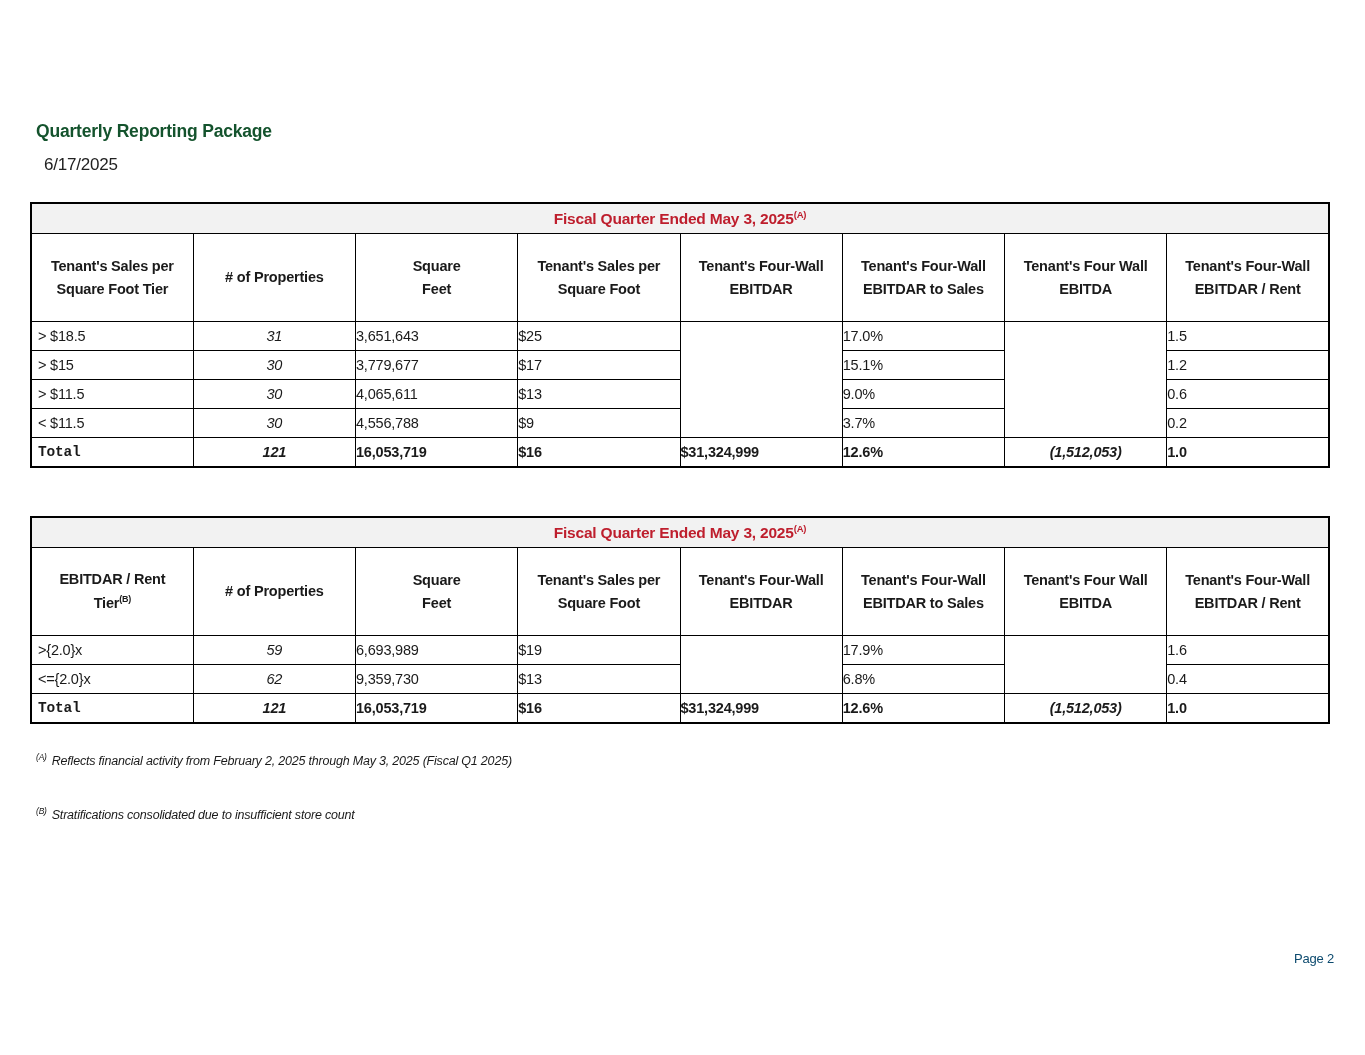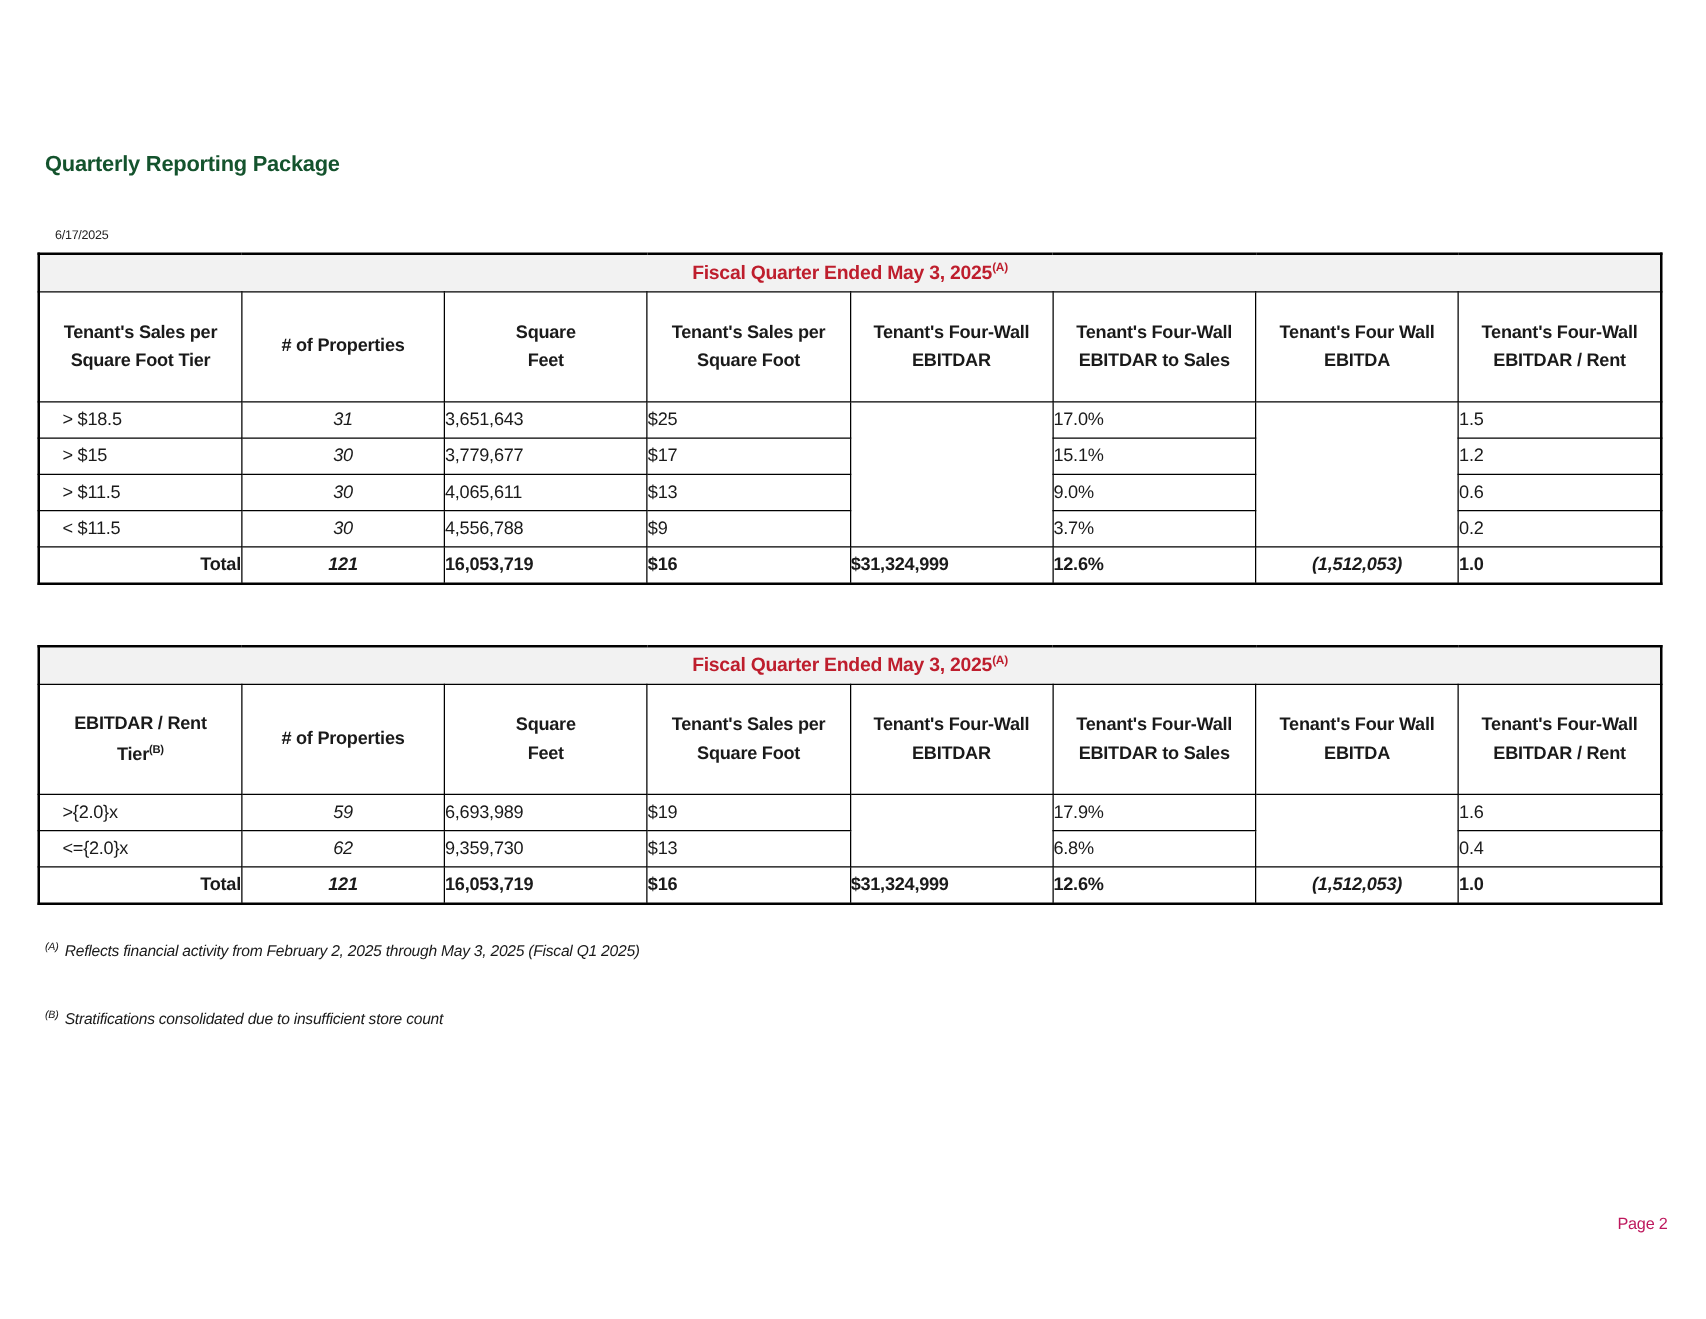--- a/index.html
+++ b/index.html
@@ -13,21 +13,21 @@
     width:1365px;height:1055px;position:relative;
     font-family:"Liberation Sans",sans-serif;color:#1a1a1a;
     letter-spacing:-0.2px;
   }
   .doc-title{
     position:absolute;left:36px;top:121px;
     font-size:17.5px;font-weight:bold;color:#14532d;
   }
   .doc-date{
     position:absolute;left:44px;top:155px;
-    font-size:10px;color:#222;margin-top:28px;
+    font-size:17px;color:#222;
   }
   table.rpt{
     position:absolute;left:30px;width:1300px;
     border-collapse:collapse;table-layout:fixed;
     border:2px solid var(--border);
     font-size:14.5px;
   }
   #table1{top:202px;}
   #table2{top:516px;}
   table.rpt col{width:12.5%;}
@@ -49,35 +49,35 @@
     text-align:center;background:#ffffff;padding:2px 4px;
   }
   tr.head-row th .hwrap{
     display:flex;flex-direction:column;justify-content:center;
     gap:7px;height:100%;
   }
   tr.head-row th .hl:empty{display:none;}
   tr.head-row th sup{font-size:9px;}
   tr.data-row td{height:29px;}
   tr.total-row td{height:30px;font-weight:bold;}
-  td.c-tier{text-align:left;padding-left:18px;}
-  td.c-label{text-align:right;padding-left:20px;}
+  td.c-tier{text-align:left;padding-left:6px;}
+  td.c-label{text-align:left;padding-left:6px;font-family:Liberation Mono, monospace;}
   td.c-center{text-align:center;font-style:italic;}
   td.c-num{padding-right:6px;}
   td.c-blank{background:#ffffff;}
   .footnote{
     position:absolute;left:36px;
     font-size:12.5px;font-style:italic;color:#1a1a1a;
   }
   #footnote-a{top:752px;}
   #footnote-b{top:806px;}
   .footnote sup{font-size:8.5px;margin-right:5px;font-style:italic;}
   .page-number{
-    position:absolute;right:31px;top:971px;
-    font-size:13px;color:#be185d;
+    position:absolute;right:31px;top:951px;
+    font-size:13px;color:#0c4a6e;
   }
 </style>
 </head>
 <body>
 
 <div class="doc-title">Quarterly Reporting Package</div>
 <div class="doc-date">6/17/2025</div>
 
 <table class="rpt" id="table1">
   <colgroup>

